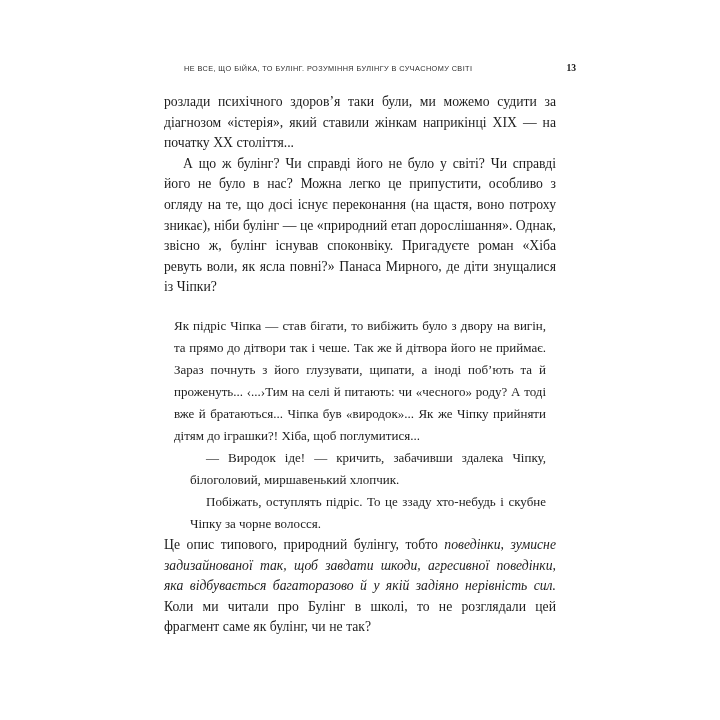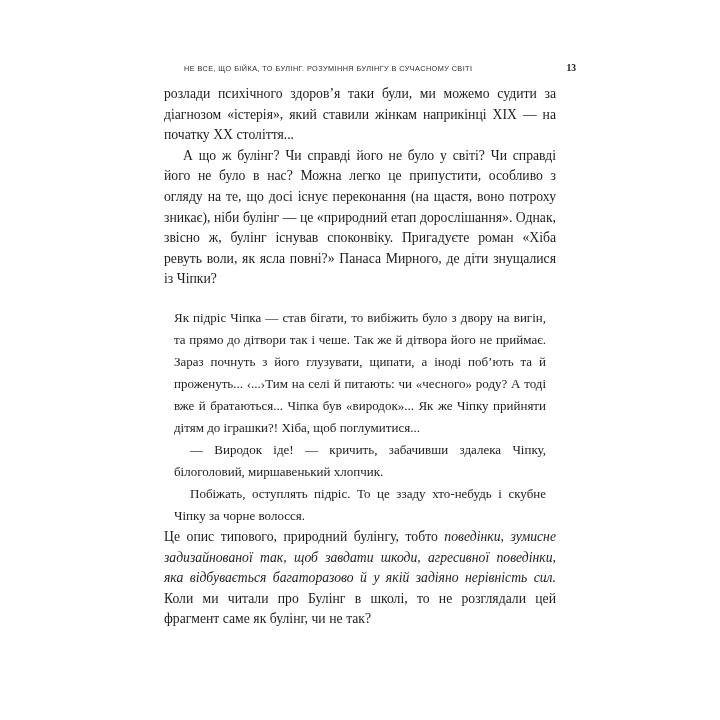--- a/index.html
+++ b/index.html
@@ -48,21 +48,21 @@
     font-size: 9.6px;
     font-weight: bold;
     color: #111111;
     padding-left: 8px;
   }
 
   
   .text-block {
     position: absolute;
     left: 164px;
-    top: 84px;
+    top: 92px;
     width: 392px;
   }
 
   p.body-par {
     margin: 0;
     font-size: 13.7px;
     line-height: 20.6px;
     text-align: justify;
     text-justify: inter-word;
     hyphens: manual;
@@ -81,20 +81,21 @@
   }
   .quote-block p {
     margin: 0;
     font-size: 13px;
     line-height: 22px;
     text-align: justify;
     text-justify: inter-word;
   }
   .quote-block p.indent {
     text-indent: 16px;
+    margin-left: 16px;
   }
 
   .after-quote {
     margin-top: 19px;
   }
 
   em.emph {
     font-style: italic;
   }
 </style>

